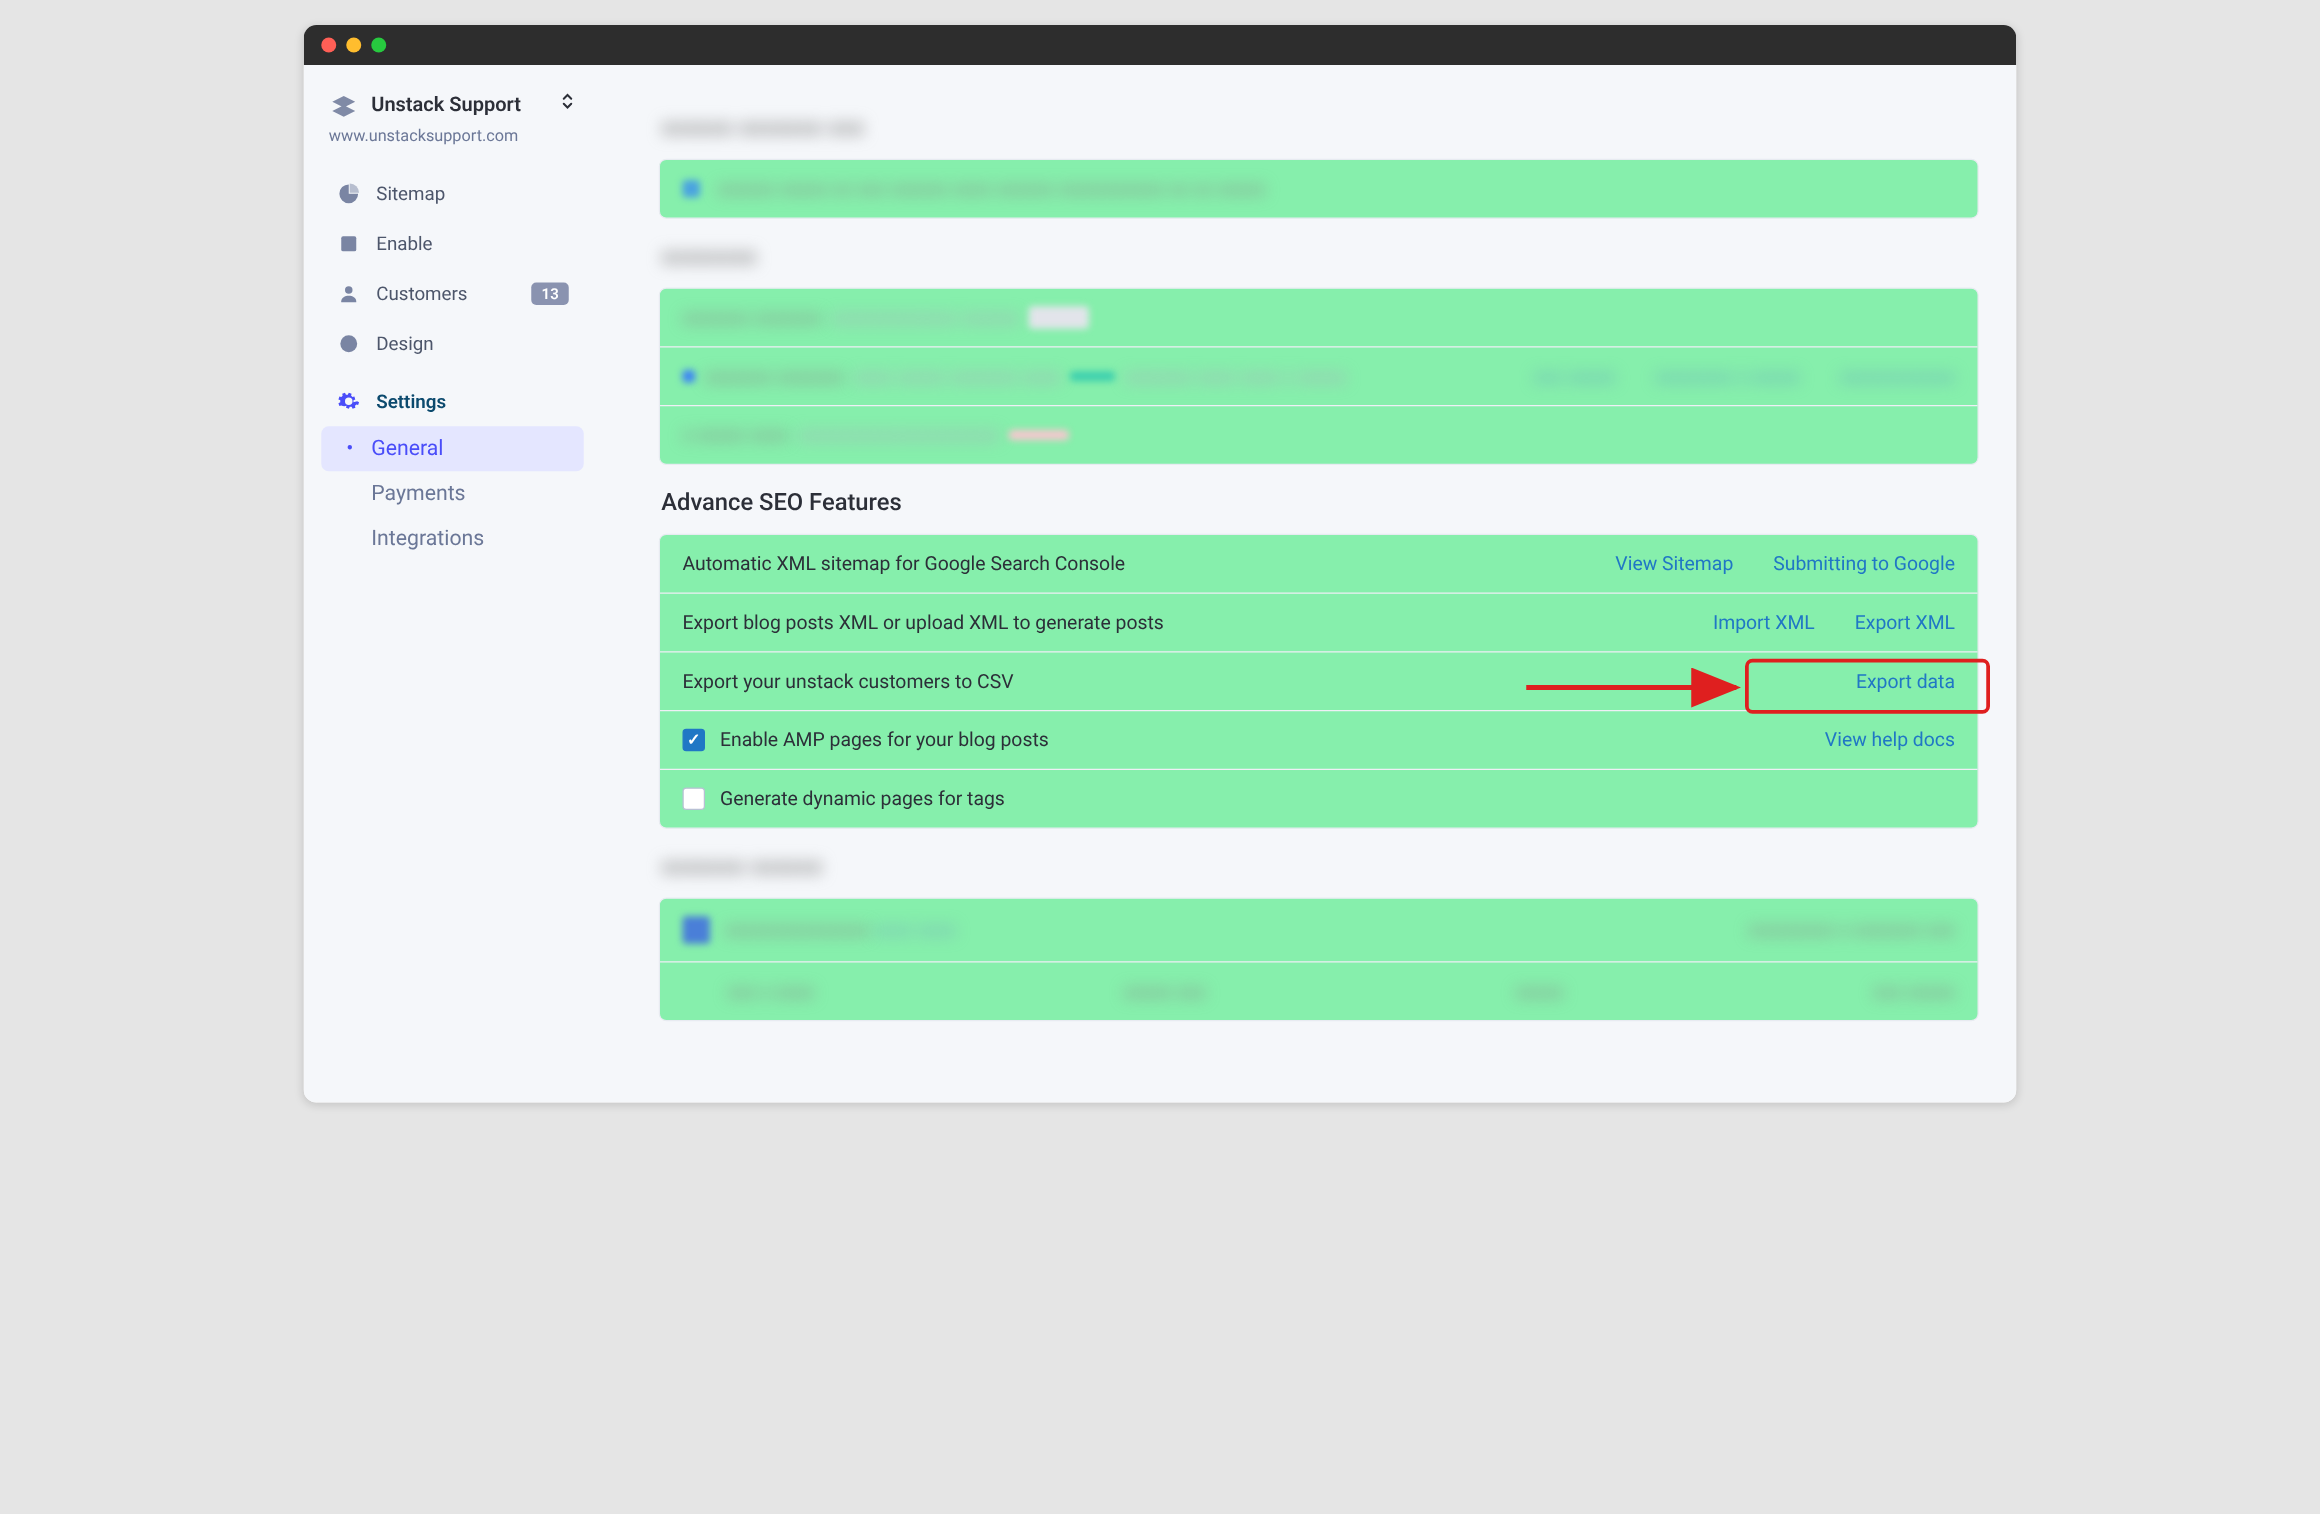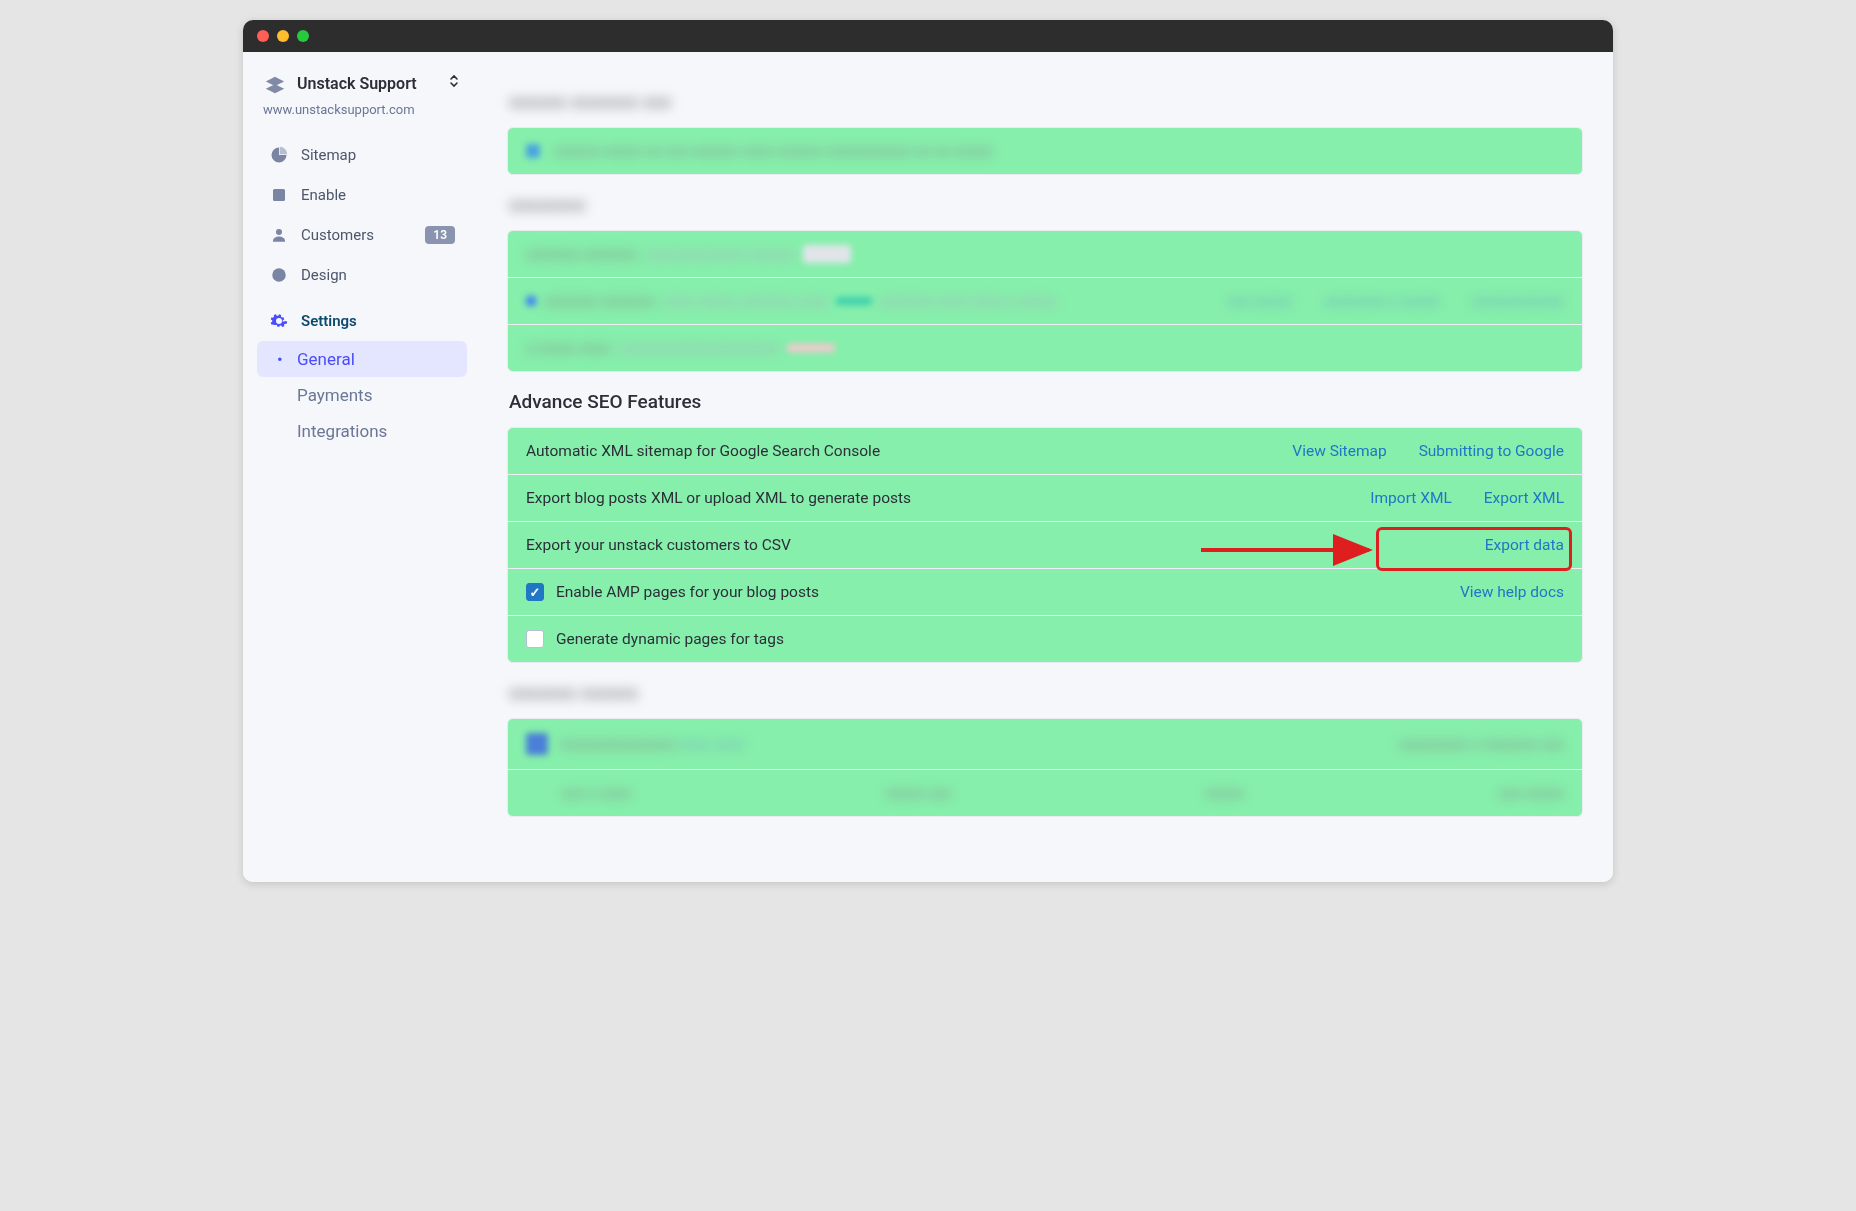--- a/index.html
+++ b/index.html
@@ -31,21 +31,21 @@
 .row .links { margin-left:auto; display:flex; gap:32px; }
 .row .links a { color:#2077c5; text-decoration:none; cursor:pointer; font-size:15.5px; }
 .chk { width:18px; height:18px; margin-right:12px; border:1.5px solid #b8c0d4; border-radius:3px; display:flex; align-items:center; justify-content:center; background:#fff; cursor:pointer; flex-shrink:0; }
 .chk.checked { background:#2077c5; border-color:#2077c5; }
 .chk.checked::after { content:"✓"; color:#fff; font-size:13px; font-weight:bold; }
 .blur { filter:blur(6px); user-select:none; color:#888; }
 .blur-block { background:#e2e4ea; border-radius:3px; display:inline-block; filter:blur(3px); }
 .callout-box { position:absolute; border:3px solid #df1f1f; border-radius:6px; }
 .arrow { position:absolute; }
 .arrow svg { overflow:visible; }
-.main-inner { position:relative; }
+.main-inner { position:relative;margin-left:20px; }
 .pill-teal { background:#3ccfae; border-radius:3px; padding:4px 18px; filter:blur(3px); display:inline-block; }
 .pill-pink { background:#f9c6cf; border-radius:3px; padding:4px 24px; filter:blur(3px); display:inline-block; }
 .nav-group { margin-top:6px; }
 </style>
 </head>
 <body>
 
 <div class="window">
   <div class="titlebar">
     <div class="tb-dot tb-red"></div>

